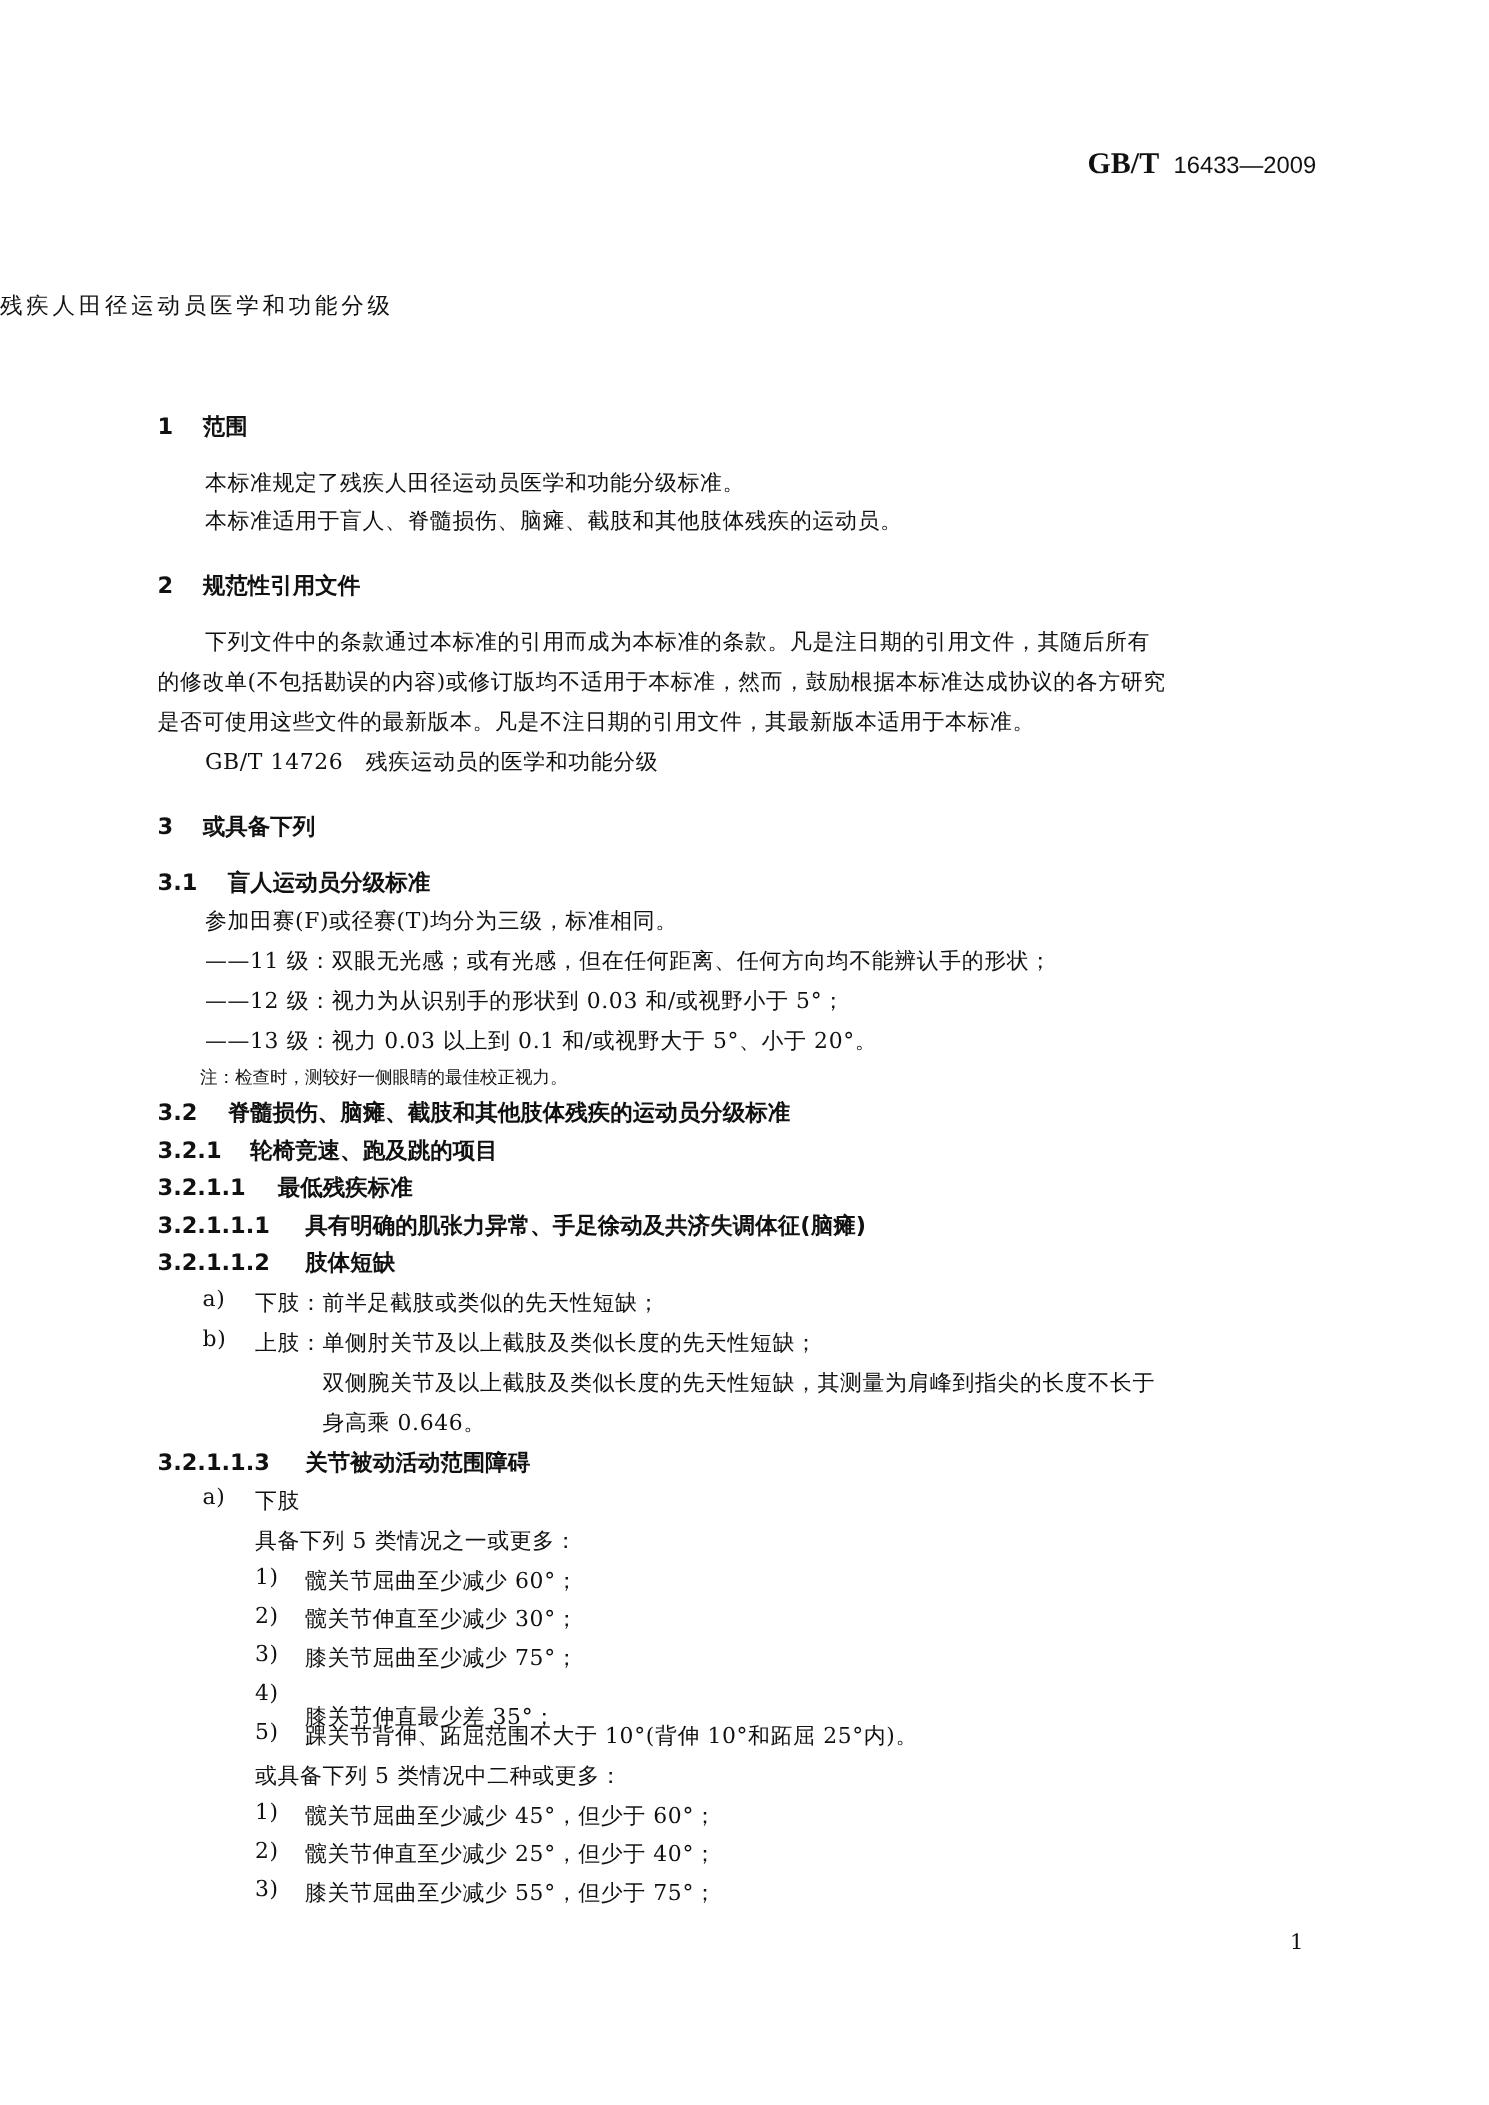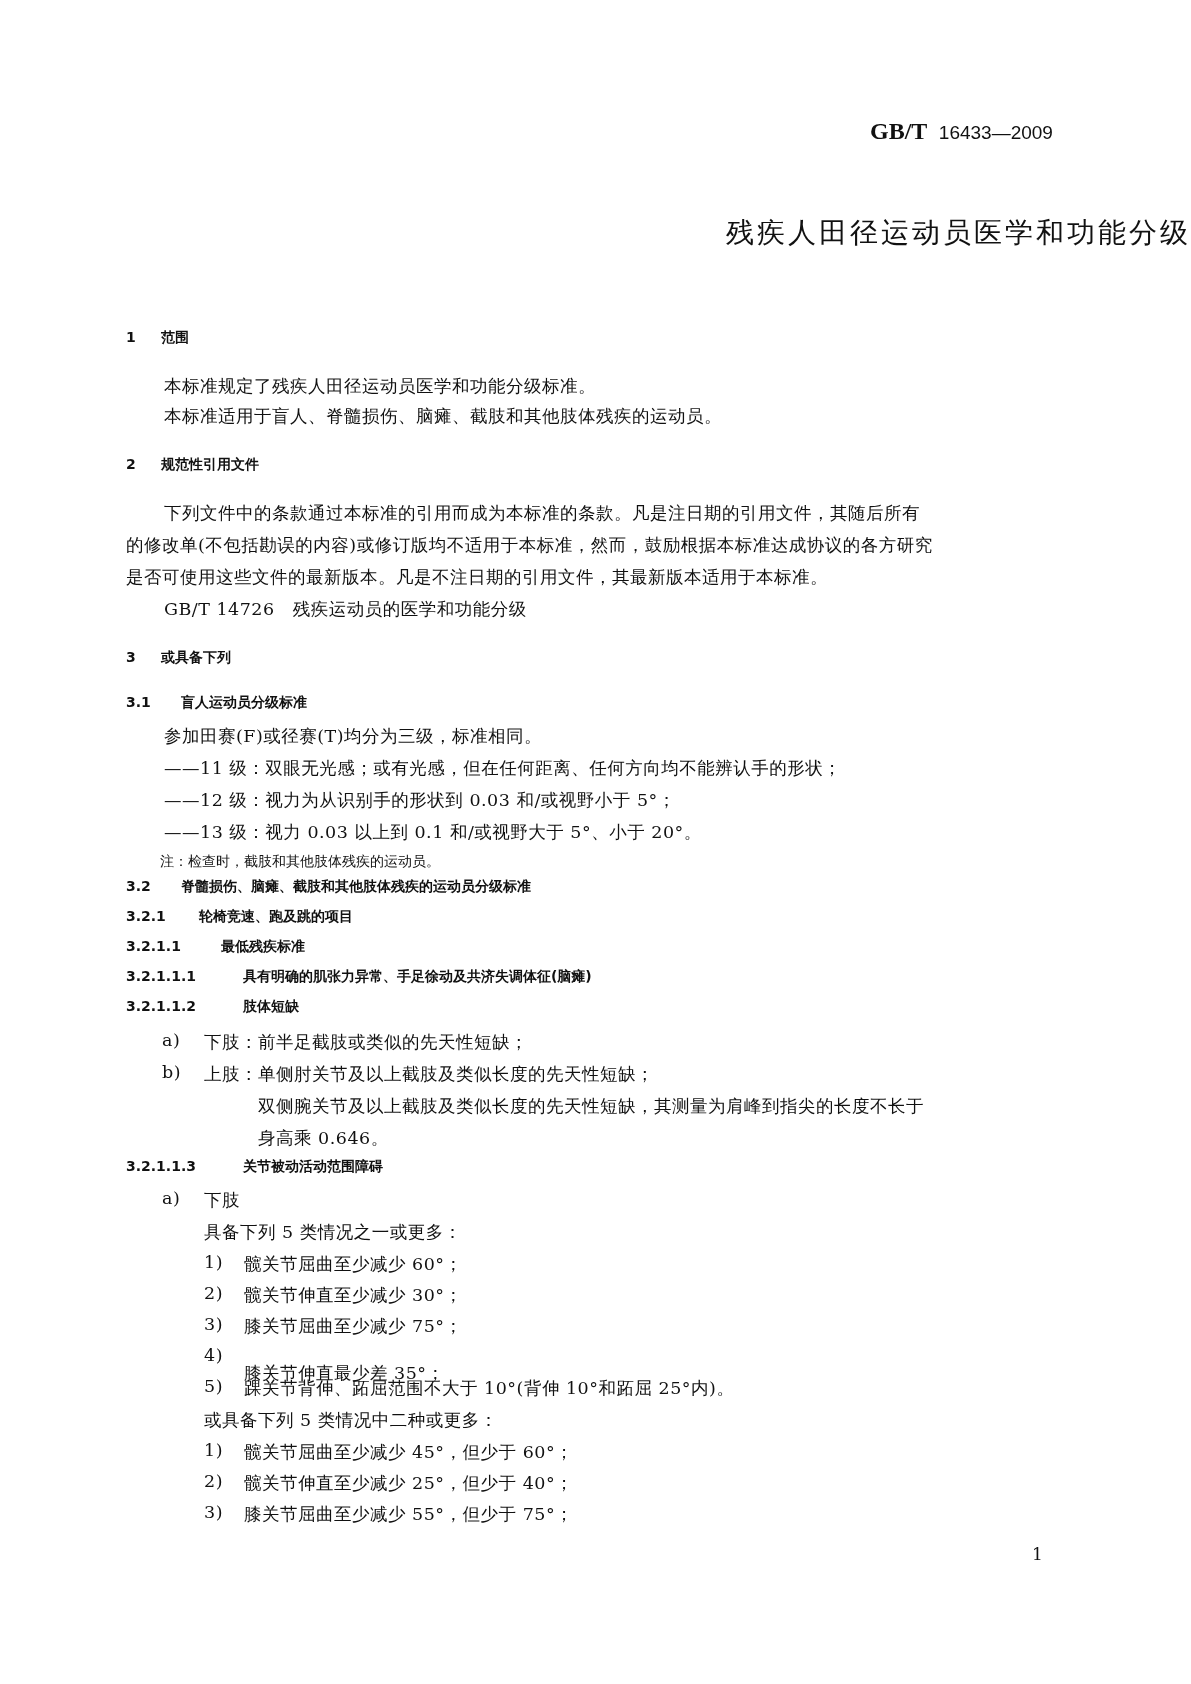--- a/index.html
+++ b/index.html
@@ -2,23 +2,23 @@
 <html><head>
 <meta charset="utf-8">
 <style>
   html, body { margin: 0; padding: 0; background: #ffffff; }
   body { width: 1191px; height: 1684px; position: relative; overflow: hidden;
          font-family: "DejaVu Serif", "Liberation Serif", serif; color: #111; }
   .abs { position: absolute; white-space: nowrap; }
   .std-code { left: 870px; top: 118px; font-size: 18px; }
   .std-code .gb { font-family: "Liberation Serif", serif; font-weight: bold; font-size: 24px; }
   .std-code .num { font-family: "Liberation Sans", sans-serif; font-size: 19px; }
-  .title { left: 0; width: 1191px; top: 214px; text-align: right;
-           font-family: "DejaVu Sans", sans-serif; font-size: 28px; letter-spacing: 3px; }
-  .h { font-family: "DejaVu Sans", sans-serif; font-weight: bold; font-size: 14px; }
+  .title { left: 0; width: 1191px; top: 232px; text-align: left;
+           font-family: "DejaVu Sans", sans-serif; font-size: 18px; letter-spacing: 3px; }
+  .h { font-family: "DejaVu Sans", sans-serif; font-weight: bold; font-size: 18px; }
   .h .no { display: inline-block; }
   .p { font-size: 17.5px; letter-spacing: 0.5px; }
   .note { font-size: 14px; }
   .pageno { left: 1032px; top: 1544px; font-size: 17px; }
 </style>
 </head>
 <body>
 
 <div class="abs std-code">
   <span class="gb">GB/T</span>&nbsp;
@@ -49,21 +49,21 @@
 </div>
 
 <div class="abs h" style="left:126px; top:694px;">
   <span class="no" style="width:50px">3.1</span>
   <span>盲人运动员分级标准</span>
 </div>
 <div class="abs p" style="left:164px; top:724px;">参加田赛(F)或径赛(T)均分为三级，标准相同。</div>
 <div class="abs p" style="left:164px; top:756px;">——11 级：双眼无光感；或有光感，但在任何距离、任何方向均不能辨认手的形状；</div>
 <div class="abs p" style="left:164px; top:788px;">——12 级：视力为从识别手的形状到 0.03 和/或视野小于 5°；</div>
 <div class="abs p" style="left:164px; top:820px;">——13 级：视力 0.03 以上到 0.1 和/或视野大于 5°、小于 20°。</div>
-<div class="abs note" style="left:160px; top:853px;">注：检查时，截肢和其他肢体残疾的运动员。</div>
+<div class="abs note" style="left:160px; top:853px;">注：检查时，测较好一侧眼睛的最佳校正视力。</div>
 
 <div class="abs h" style="left:126px; top:878px;">
   <span class="no" style="width:50px">3.2</span>
   <span>脊髓损伤、脑瘫、截肢和其他肢体残疾的运动员分级标准</span>
 </div>
 <div class="abs h" style="left:126px; top:908px;">
   <span class="no" style="width:68px">3.2.1</span>
   <span>轮椅竞速、跑及跳的项目</span>
 </div>
 <div class="abs h" style="left:126px; top:938px;">

